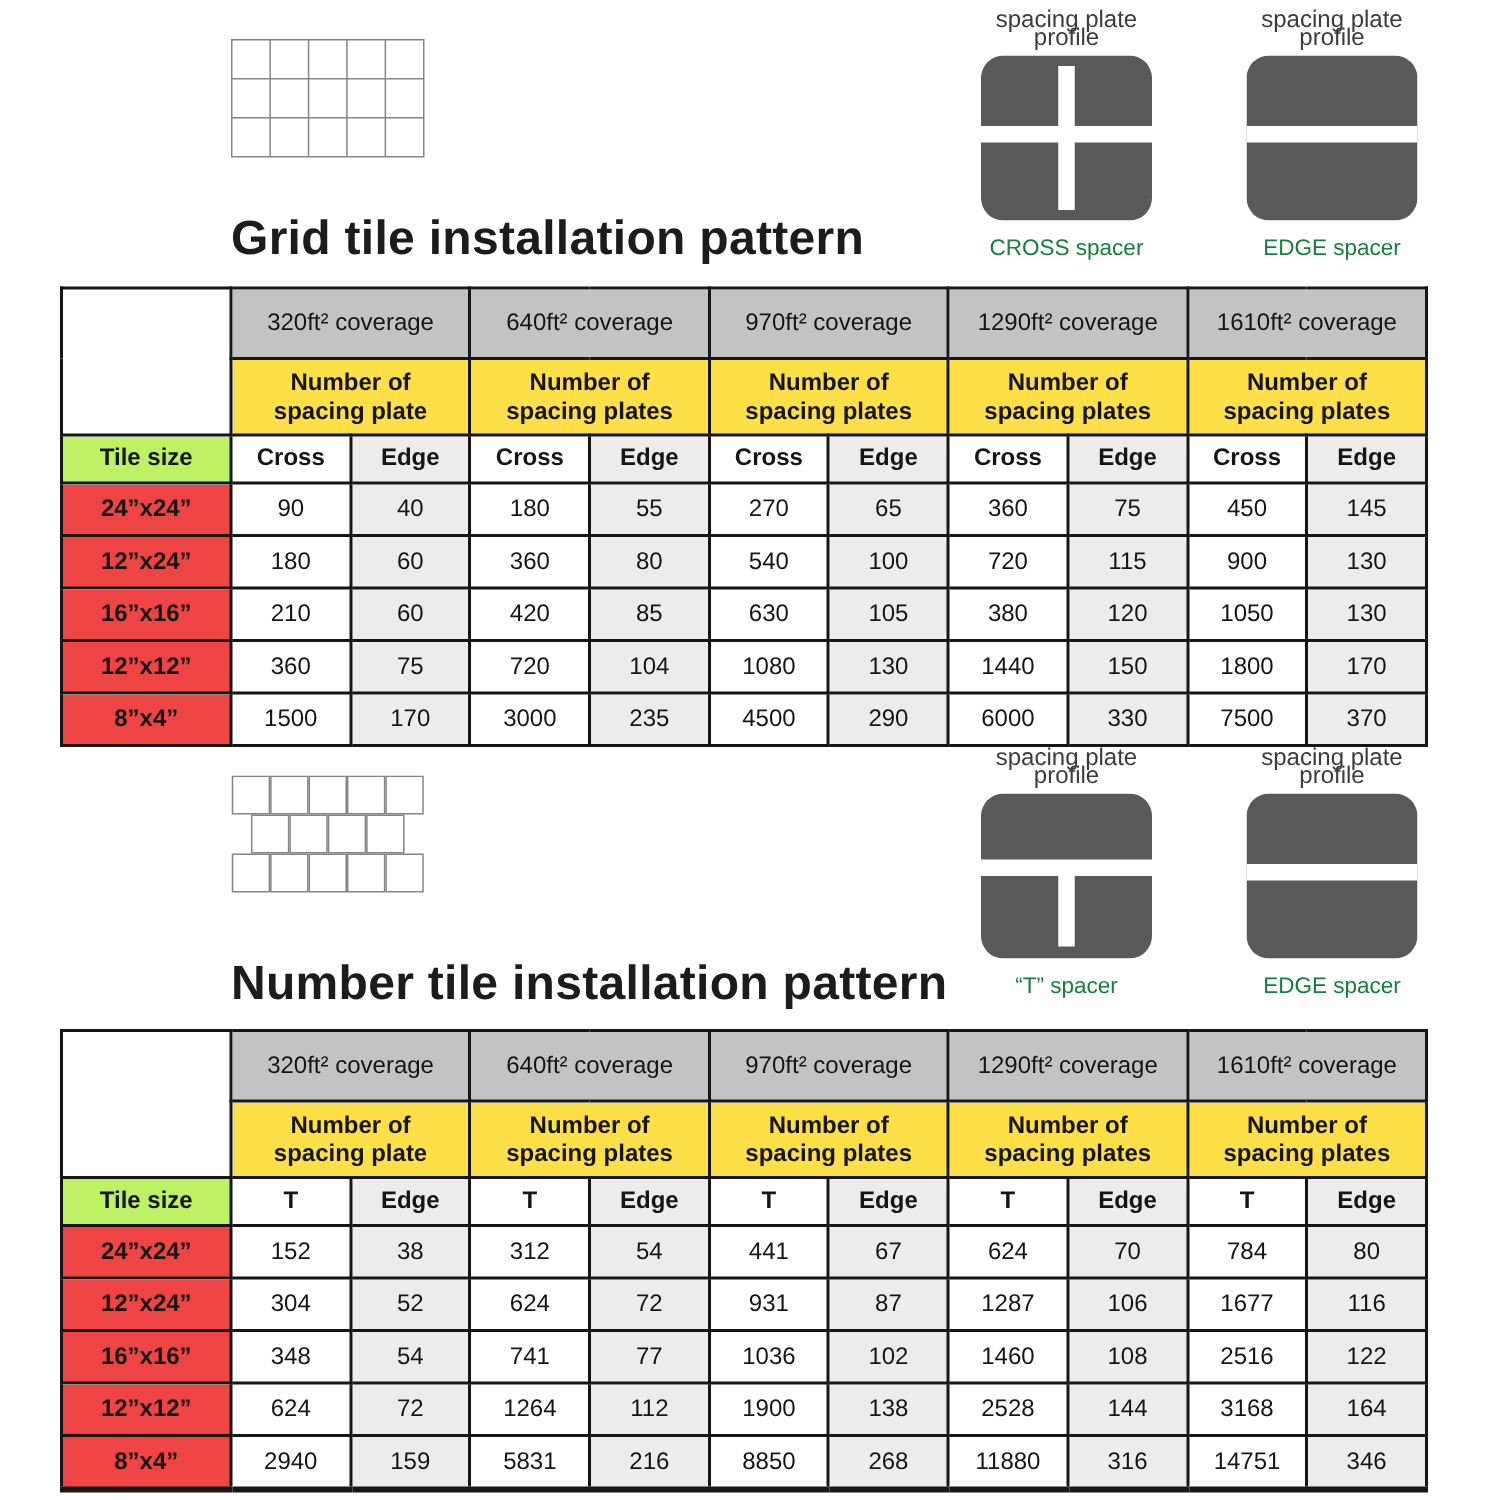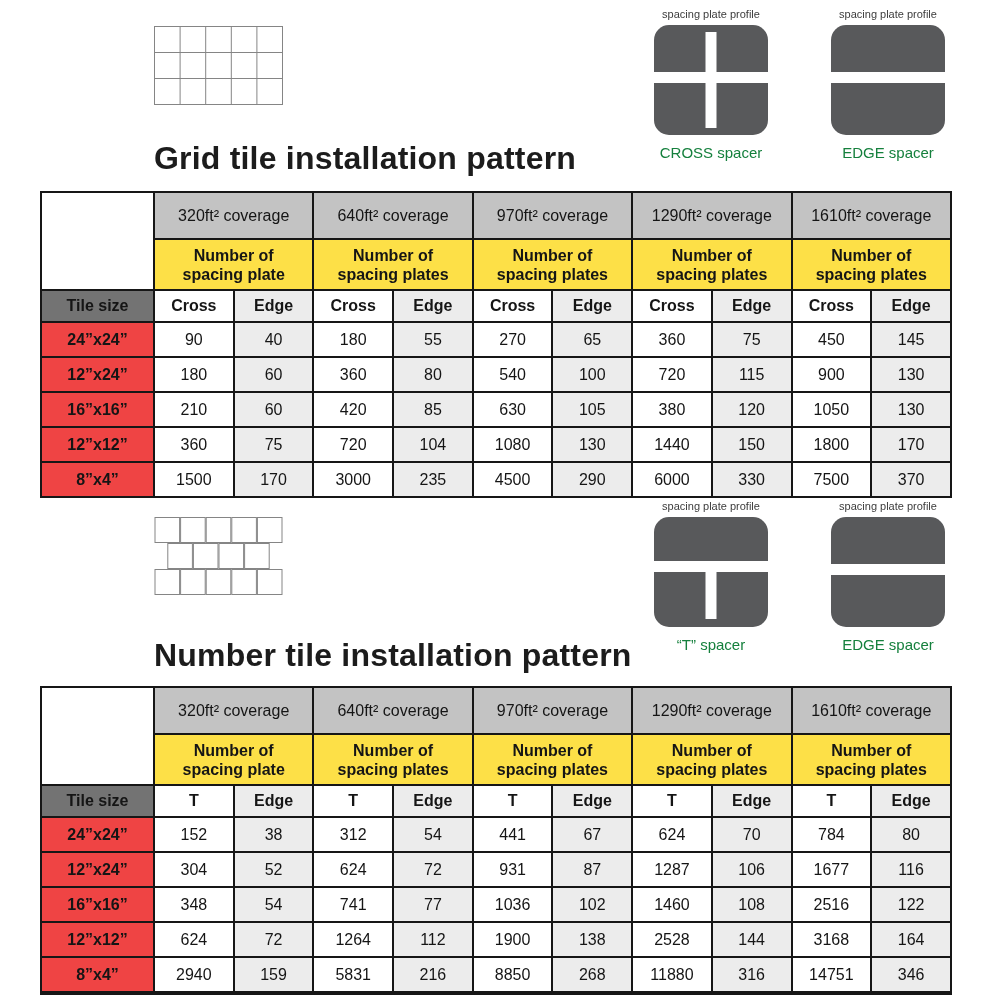--- a/index.html
+++ b/index.html
@@ -6,37 +6,37 @@
   #page {
     position:relative; width:1000px; height:1000px; background:#ffffff;
     font-family:"Liberation Sans", sans-serif; color:#151515; overflow:hidden;
   }
   .diagram-svg { position:absolute; }
   h2.section-title {
     position:absolute; margin:0; font-size:32px; font-weight:bold;
     color:#1c1c1c; letter-spacing:0.2px; white-space:nowrap;
   }
   .spacer-fig { position:absolute; width:132px; margin:0; text-align:center; }
-  .profile-label { font-size:11px; color:#3c3c3c; margin:0 0 5px 0; line-height:12px; }
+  .profile-label { font-size:16px; color:#3c3c3c; margin:0 0 5px 0; line-height:12px; }
   .spacer-caption { font-size:15px; color:#15803d; margin:6px 0 0 0; line-height:16px; }
 
   table.data {
     position:absolute; left:40px; width:912px;
     border-collapse:collapse; table-layout:fixed;
   }
   table.data td {
     text-align:center; vertical-align:middle; padding:0;
     font-size:16px; border:2px solid #161616; overflow:hidden;
   }
   td.blank { border:none; background:transparent; }
   td.cov   { background:#c3c3c3; height:45px; }
   td.cov b { font-weight:normal; }
   td.plate { background:#fde047; height:49px; font-weight:bold; line-height:19px; }
   tr.heads td { height:30px; font-weight:bold; }
-  td.corner { background:#737373; font-weight:bold; }
+  td.corner { background:#bef264; font-weight:bold; }
   td.tl     { background:#ef4444; font-weight:bold; font-size:15px; height:33px; }
   td.w { background:#ffffff; border-right-width:1px; }
   td.g { background:#ececec; border-left-width:1px; }
   td.val { height:33px; }
   table[data-table="1"] tr:last-child td { border-bottom-width:4px; }
 </style>
 </head>
 <body>
 
 <div id="page">

